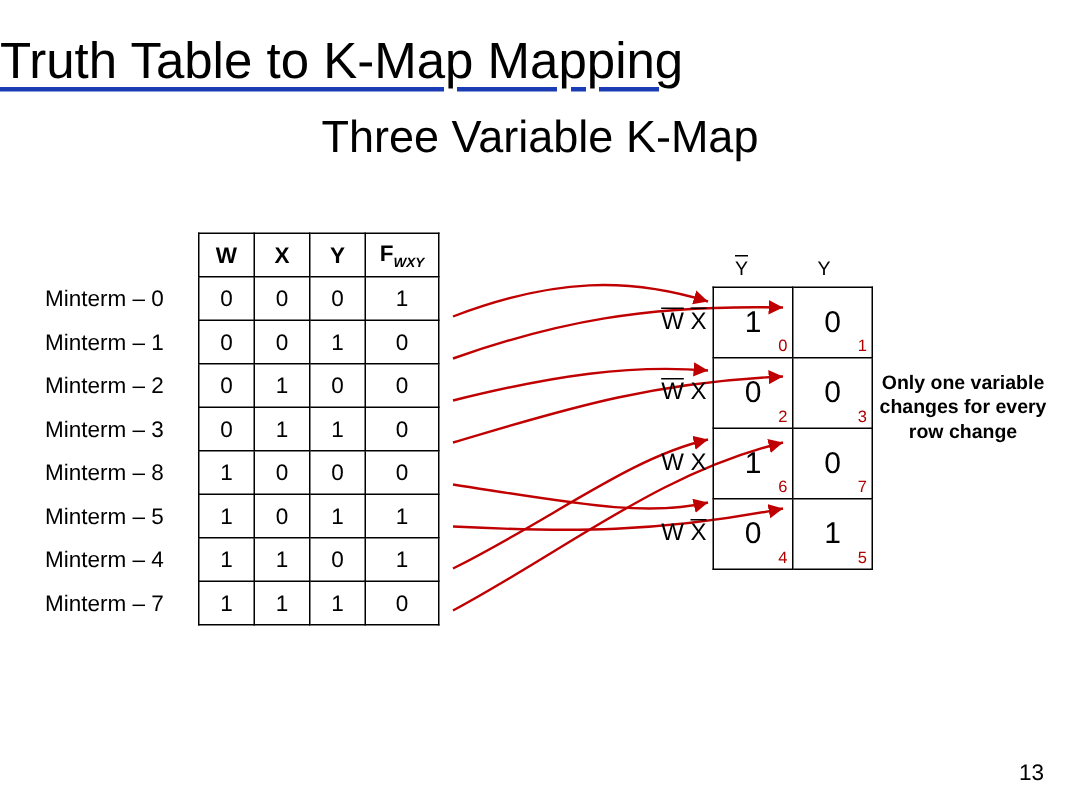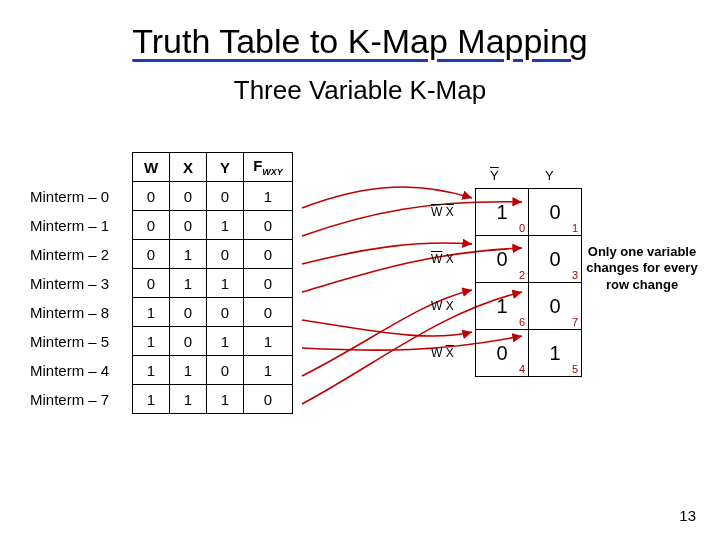--- a/index.html
+++ b/index.html
@@ -7,29 +7,28 @@
     padding: 0;
     width: 720px;
     height: 540px;
     font-family: Arial, Helvetica, sans-serif;
     background: #fff;
     position: relative;
     overflow: hidden;
   }
   .title {
     font-size: 34px;
-    text-align: center;
     margin-top: 22px;
     text-decoration: underline;
     text-decoration-color: #1a3db5;
     text-decoration-thickness: 3px;
     text-underline-offset: 6px;
   }
   .subtitle {
-    font-size: 26px;
+    font-size: 30px;
     text-align: center;
     margin-top: 14px;
   }
   .content {
     position: relative;
     margin-top: 46px;
     height: 320px;
   }
   
   .ttwrap {
@@ -86,22 +85,22 @@
     width: 50px;
     height: 44px;
     position: relative;
     font-size: 20px;
     text-align: center;
     vertical-align: middle;
   }
   .kmap td.rlabel {
     border: none;
     width: 40px;
-    font-size: 12px;
-    text-align: left;
+    font-size: 16px;
+    text-align: right;
     padding-right: 4px;
     white-space: nowrap;
   }
   .kmap .idx {
     position: absolute;
     right: 3px;
     bottom: 1px;
     font-size: 11px;
     color: #b00000;
   }

